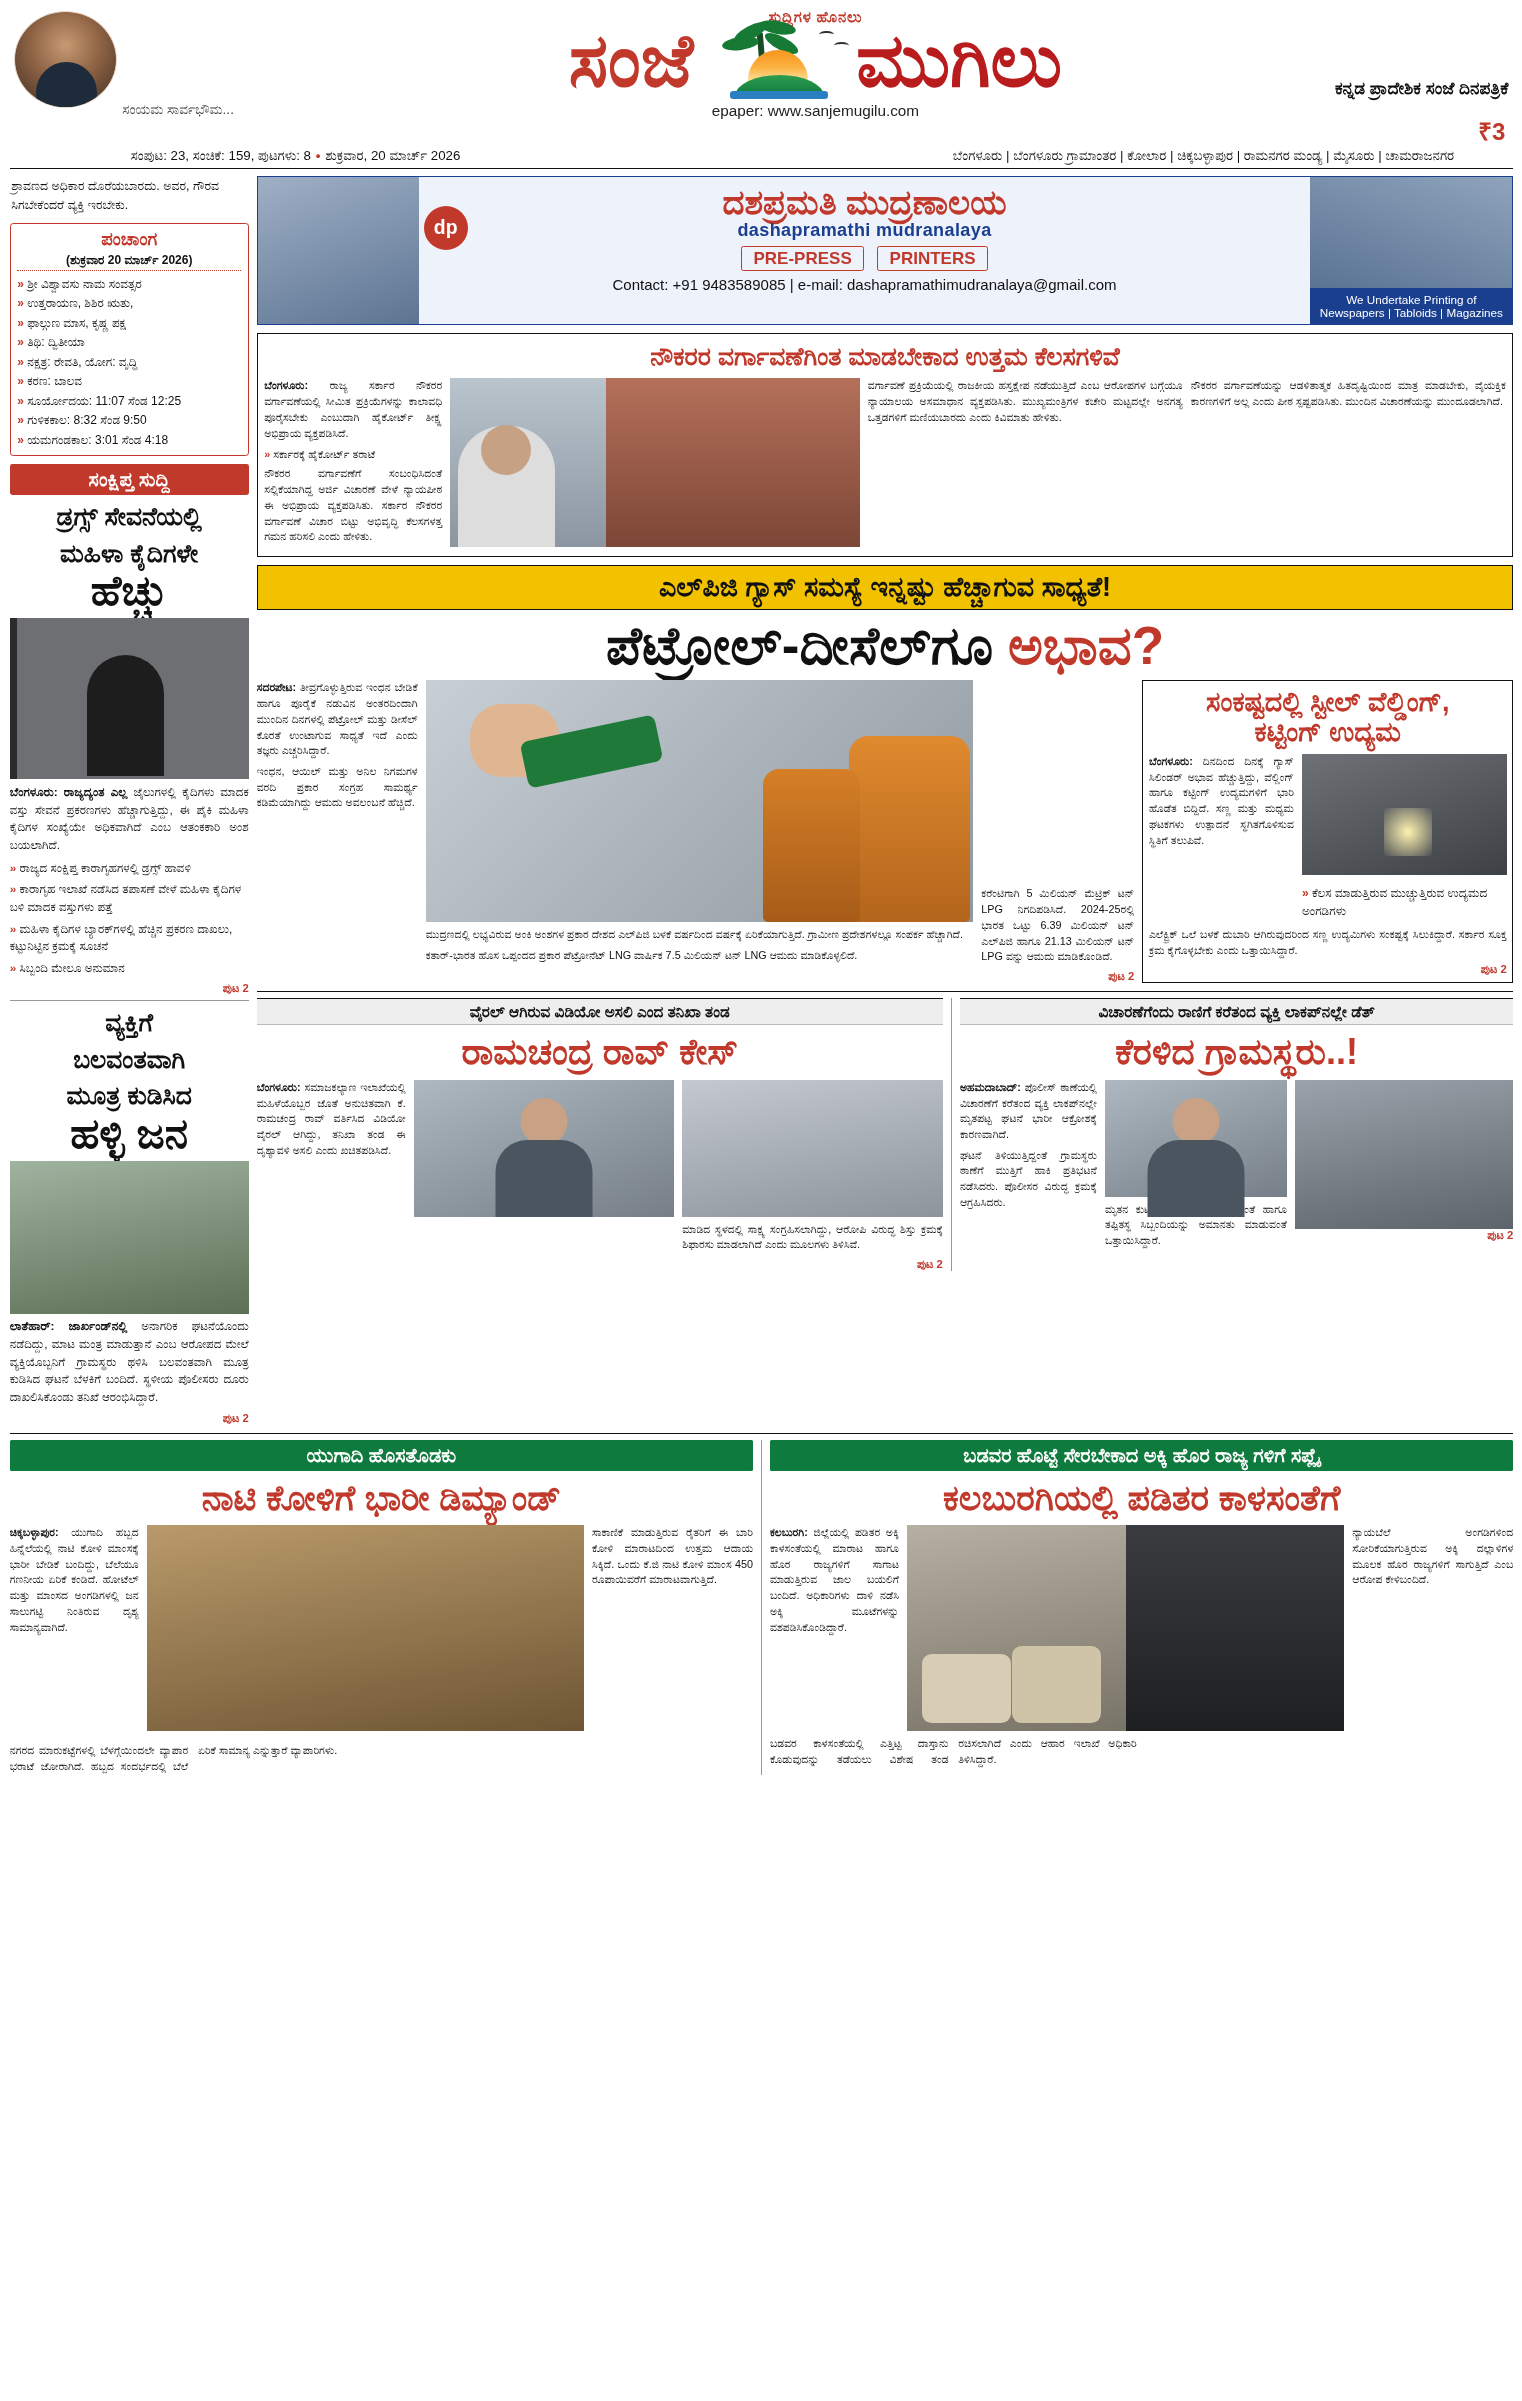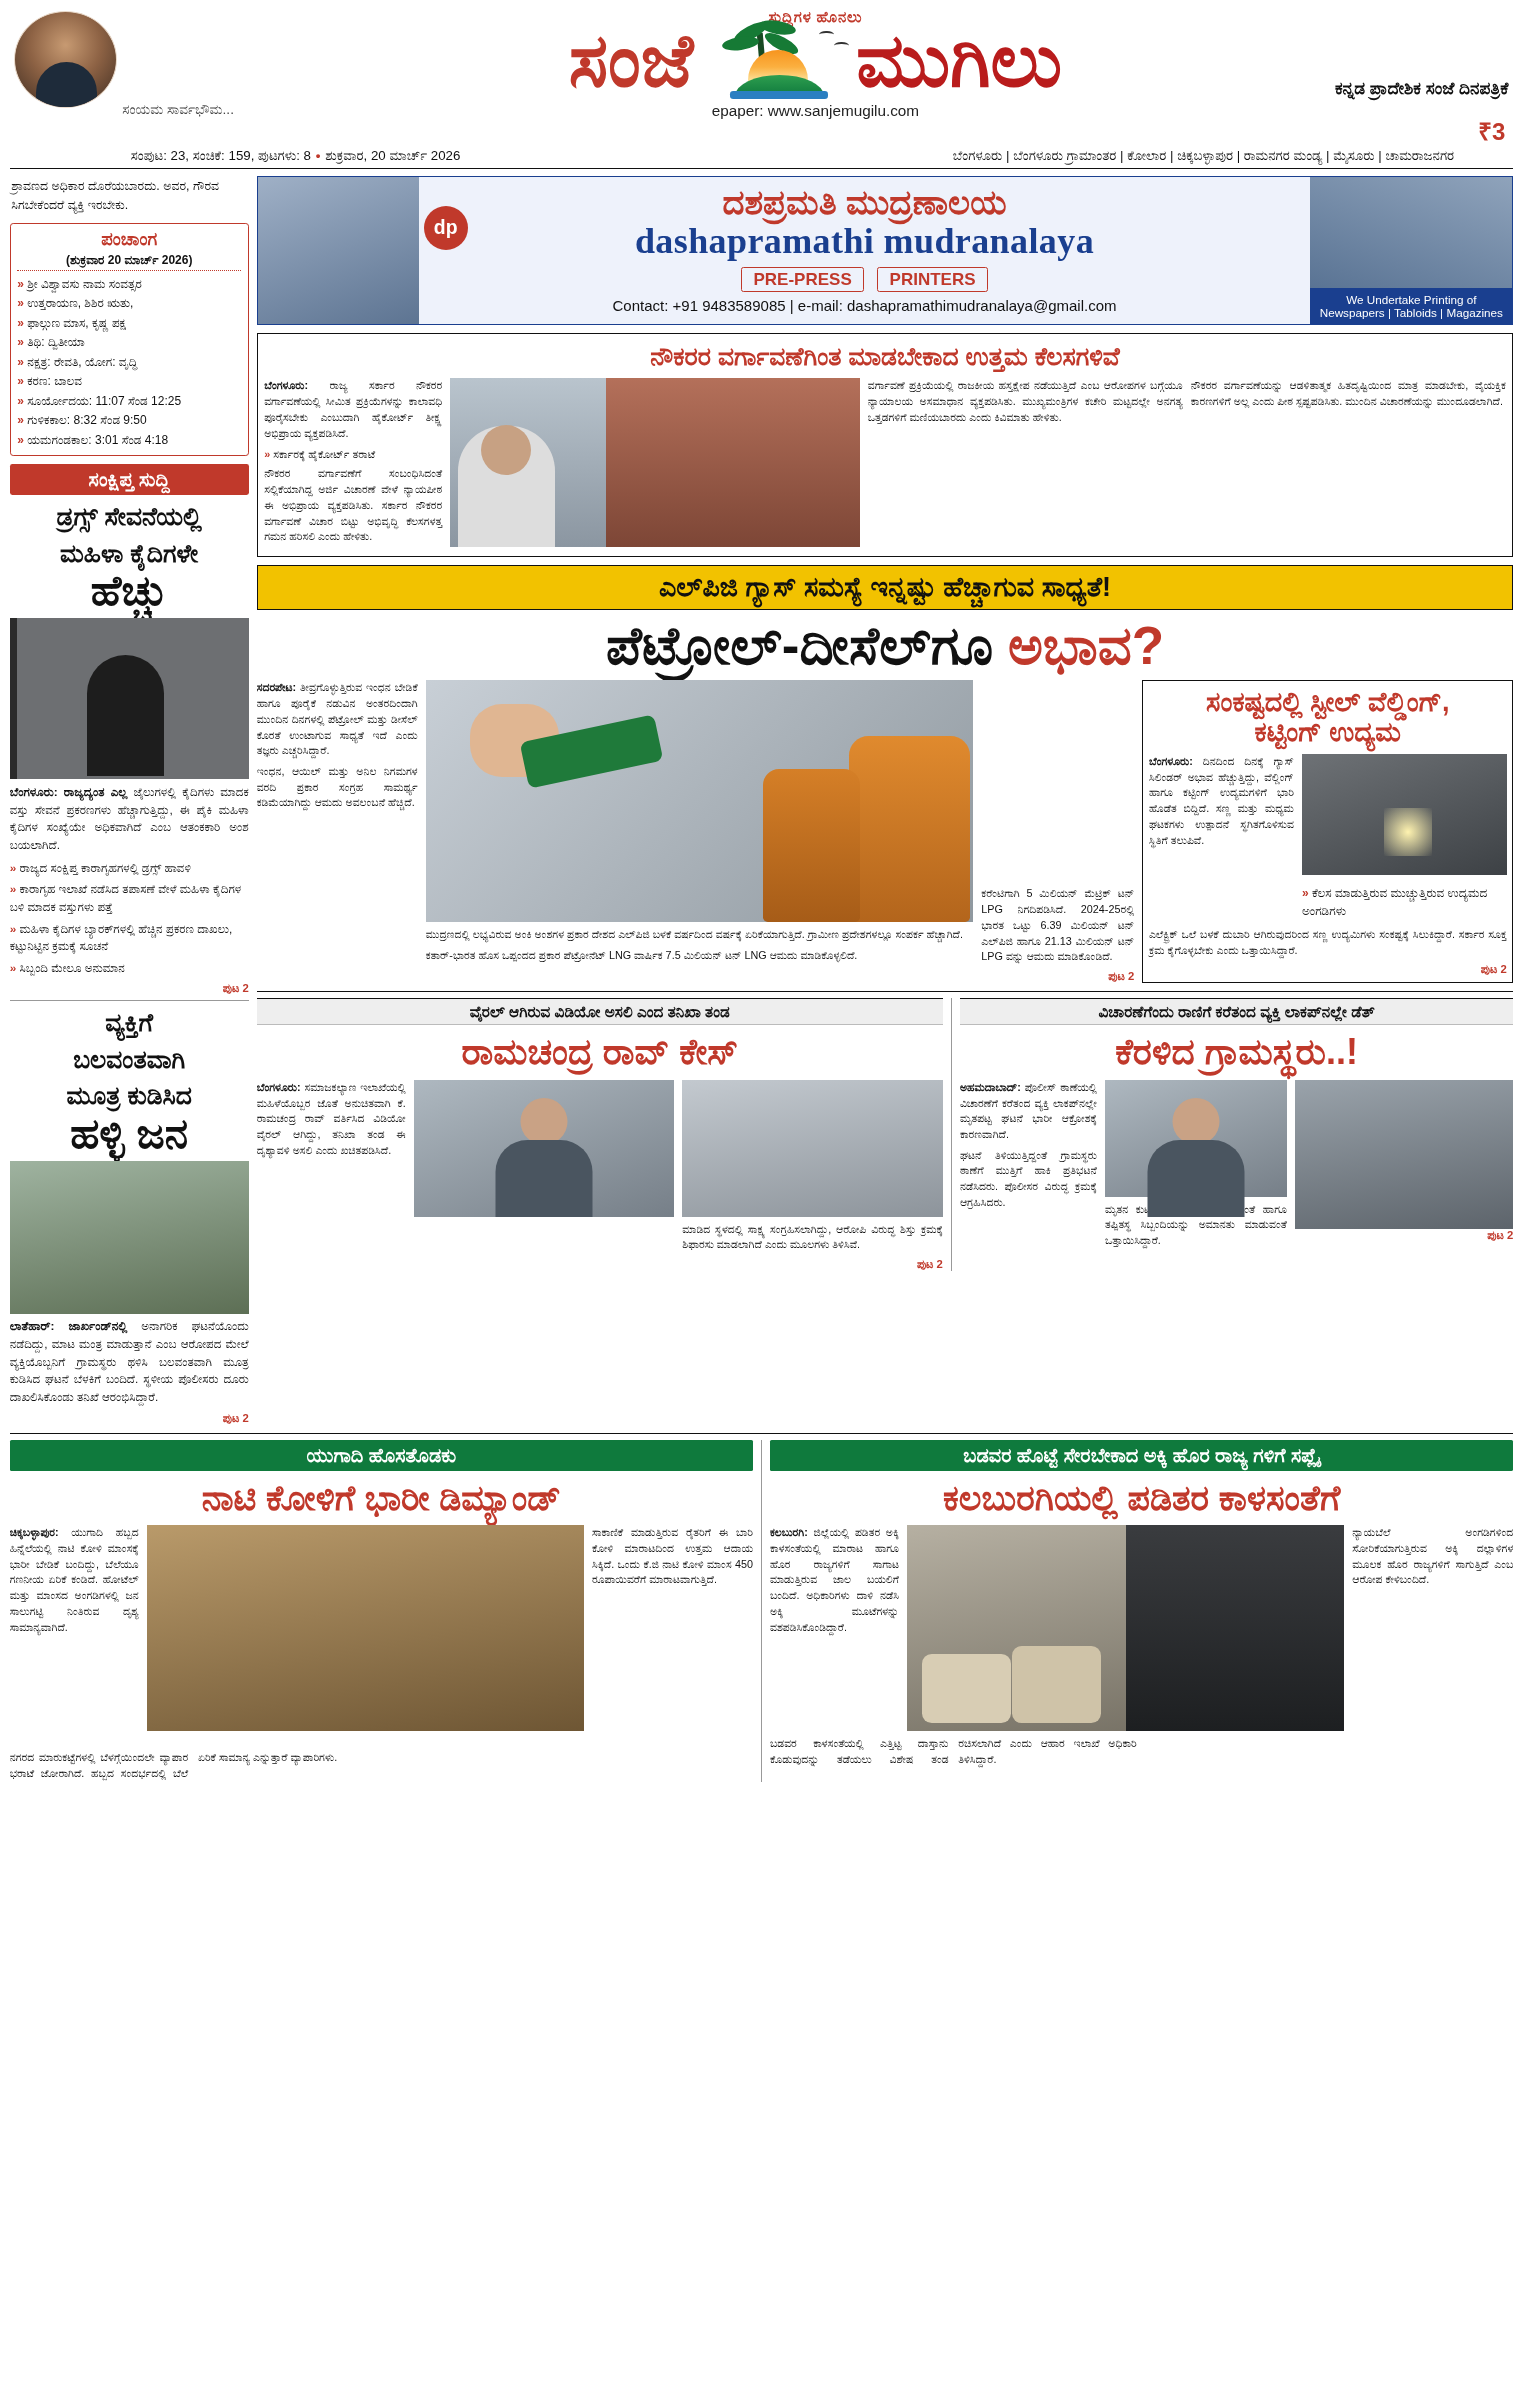--- a/index.html
+++ b/index.html
@@ -95,21 +95,21 @@
     border:1.6px solid #1a3f8f; height:149px; display:flex; background:#eef2fb; position:relative; overflow:hidden;
   }
   .ad-img{ width:161px; background:linear-gradient(160deg,#9fb0c6,#5d7492); }
   .ad-img.r{ width:202px; background:linear-gradient(200deg,#8fa3bb,#4f6party); background:linear-gradient(200deg,#8fa3bb,#4f6a8c); }
   .ad-mid{ flex:1; text-align:center; padding:4.8px 3.2px; }
   .ad-logo{
     width:44px;height:44px;border-radius:50%;background:#c0392b;color:#fff;font-weight:bold;
     display:inline-flex;align-items:center;justify-content:center;font-size:19.4px;position:absolute;left:166px;top:29px;
   }
   .ad-kn{ font-size:34px; font-weight:bold; color:#c0392b; line-height:1.05; margin-top:3.2px;}
-  .ad-en{ font-size:36px; font-weight:bold; color:#1a3f8f; letter-spacing:0.4px;font-family:Liberation Serif, serif; }
+  .ad-en{ font-size:18px; font-weight:bold; color:#1a3f8f; letter-spacing:0.4px; }
   .ad-pills{ margin-top:4.8px; }
   .pill{ display:inline-block; border:1.6px solid #c0392b; color:#c0392b; font-weight:bold; font-size:17px; padding:1.6px 11.3px; margin:0 4.8px; border-radius:2.4px;}
   .ad-contact{ font-size:15px; margin-top:4.8px; color:#111; }
   .ad-right-note{ position:absolute; right:0; bottom:0; width:202px; background:#1a3f8f; color:#fff; font-size:11.7px; text-align:center; padding:4.8px 3.2px; }
 
   
   .box{ border:1.6px solid #111; padding:6.5px; margin-top:8px; }
   .hl-top{ text-align:center; color:#c0392b; font-weight:bold; font-size:25px; margin:1.6px 0 6.5px; }
   .three{ display:flex; gap:8px; }
   .three > div{ flex:1; }
@@ -451,21 +451,21 @@
         </div>
         <div style="flex:1.4;">
           <div class="chicken-img"></div>
         </div>
         <div style="width:161px;">
           <div class="body-xs">
             <p>ಸಾಕಾಣಿಕೆ ಮಾಡುತ್ತಿರುವ ರೈತರಿಗೆ ಈ ಬಾರಿ ಕೋಳಿ ಮಾರಾಟದಿಂದ ಉತ್ತಮ ಆದಾಯ ಸಿಕ್ಕಿದೆ. ಒಂದು ಕೆ.ಜಿ ನಾಟಿ ಕೋಳಿ ಮಾಂಸ 450 ರೂಪಾಯಿವರೆಗೆ ಮಾರಾಟವಾಗುತ್ತಿದೆ.</p>
           </div>
         </div>
       </div>
-      <div class="body-xs" style="margin-top:19px;columns:4;column-gap:9.7px;">
+      <div class="body-xs" style="margin-top:12px;columns:4;column-gap:9.7px;">
         <p>ನಗರದ ಮಾರುಕಟ್ಟೆಗಳಲ್ಲಿ ಬೆಳಗ್ಗೆಯಿಂದಲೇ ವ್ಯಾಪಾರ ಭರಾಟೆ ಜೋರಾಗಿದೆ. ಹಬ್ಬದ ಸಂದರ್ಭದಲ್ಲಿ ಬೆಲೆ ಏರಿಕೆ ಸಾಮಾನ್ಯ ಎನ್ನುತ್ತಾರೆ ವ್ಯಾಪಾರಿಗಳು.</p>
       </div>
     </div>
 
     <div class="vline" style="flex:1;padding-left:8px;">
       <div class="greenbar">ಬಡವರ ಹೊಟ್ಟೆ ಸೇರಬೇಕಾದ ಅಕ್ಕಿ ಹೊರ ರಾಜ್ಯ ಗಳಿಗೆ ಸಪ್ಲೈ</div>
       <div class="big-red" style="font-size:35px;">ಕಲಬುರಗಿಯಲ್ಲಿ ಪಡಿತರ ಕಾಳಸಂತೆಗೆ</div>
       <div class="row2">
         <div style="width:129px;">
           <div class="body-xs">

